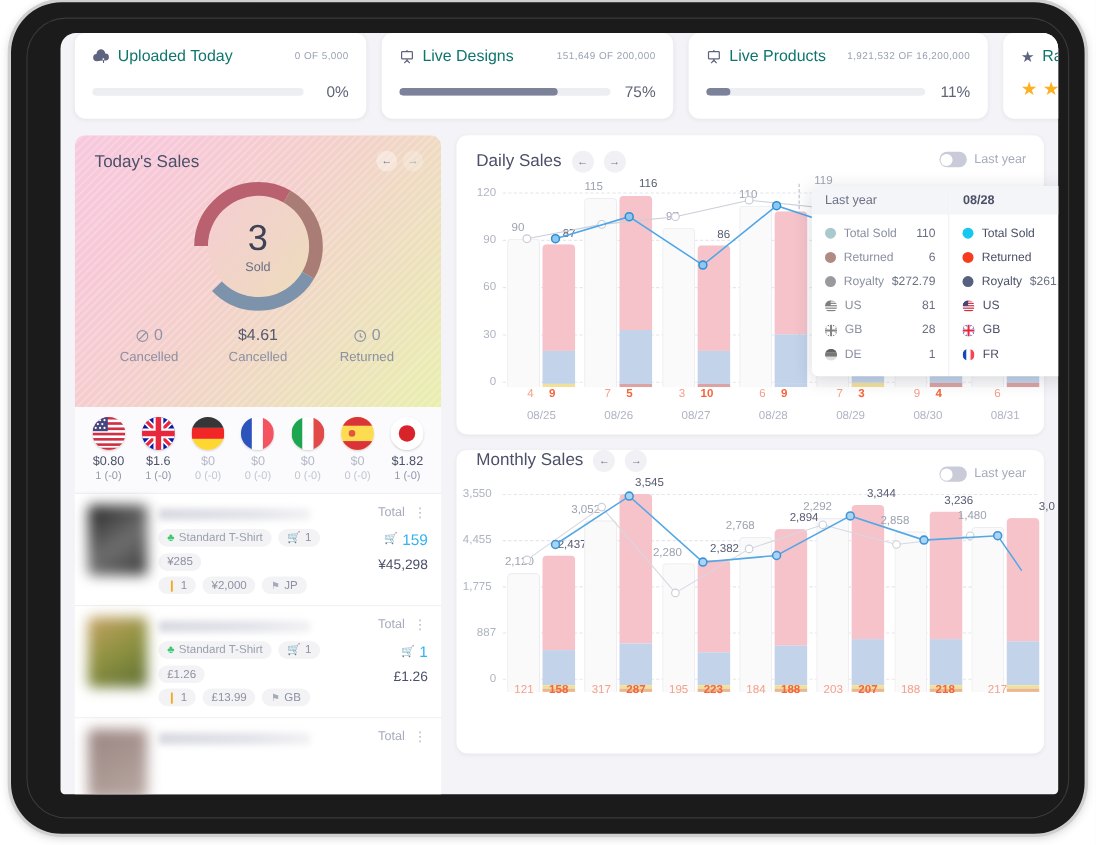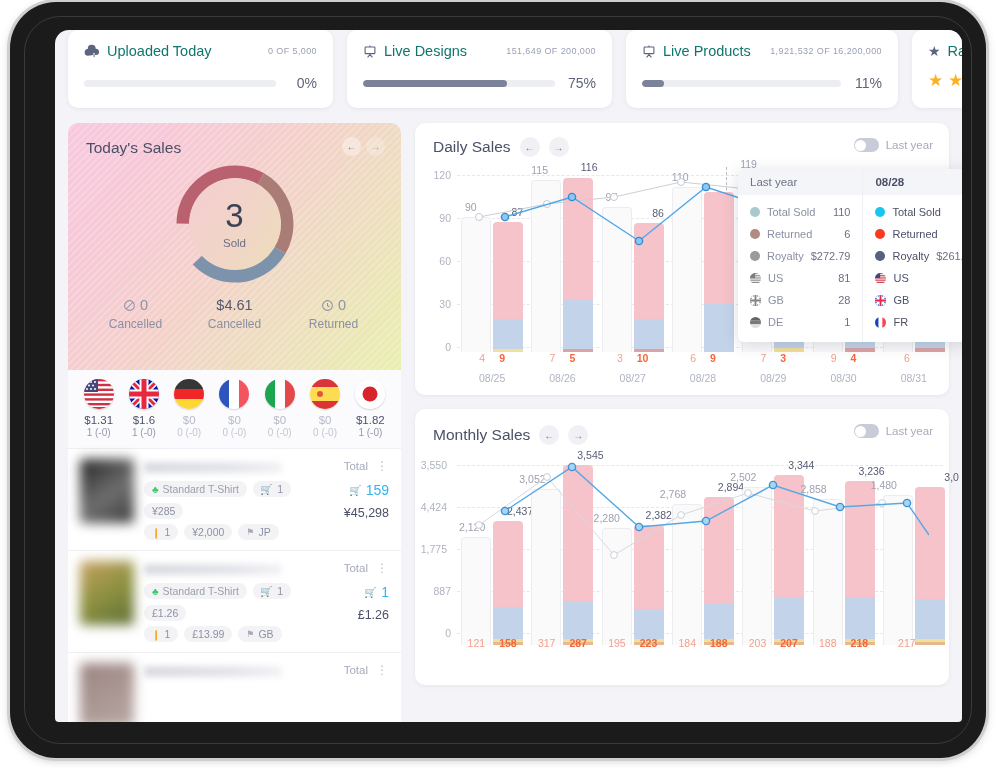--- a/index.html
+++ b/index.html
@@ -141,21 +141,21 @@
   .chip-ico-orange { color: #f5a623; font-size: 10px; }
   .chip-ico-flag { color: #a6abb9; font-size: 9px; }
   .sale-right { width: 78px; text-align: right; flex: 0 0 78px; }
   .total-head { font-size: 11.5px; color: #a7abba; display:flex; justify-content:flex-end; align-items:center; gap:8px;}
   .kebab { color: #b6bac7; font-size: 12px; letter-spacing: 1px;}
   .qty { font-size: 14px; color: #35b3ef; margin-top: 9px; display:flex; justify-content:flex-end; align-items:center; gap:4px;}
   .money { font-size: 12.5px; color: #4a5068; margin-top: 8px; }
   
   .chart-card { background: #fff; border-radius: 10px; box-shadow: 0 1px 4px rgba(60,64,90,.07); position: relative; }
   #daily-card { height: 272px; padding: 14px 0 0 0; margin-bottom: 14px; }
-  #monthly-card { height: 276px; padding: 16px 0 0 0; }
+  #monthly-card { height: 276px; padding: 0 0 0 0; }
   .chart-head { display: flex; align-items: center; gap: 9px; padding: 0 18px; }
   .chart-title { font-size: 15.5px; color: #4b5068; }
   .cbtn {
     width: 20px; height: 20px; border-radius: 50%; background: #f1f1f5;
     display: flex; align-items: center; justify-content: center;
     font-size: 10px; color: #717688;
   }
   .lastyear-toggle { position: absolute; right: 16px; top: 15px; display: flex; align-items: center; gap: 7px; }
   .switch { width: 25px; height: 14px; border-radius: 8px; background: #c9ccd8; position: relative; }
   .switch .knob { position: absolute; left: 1.5px; top: 1.5px; width: 11px; height: 11px; border-radius: 50%; background: #fff; }
@@ -368,21 +368,21 @@
                     <circle cx="7" cy="3" r="1"></circle>
                     <circle cx="11" cy="3" r="1"></circle>
                 <circle cx="5" cy="6.5" r="1"></circle>
                     <circle cx="9" cy="6.5" r="1"></circle>
                 <circle cx="3" cy="10" r="1"></circle>
                     <circle cx="7" cy="10" r="1"></circle>
                     <circle cx="11" cy="10" r="1"></circle>
                   </g>
               </svg>
             </div>
-            <div class="f-amt">$1.31</div>
+            <div class="f-amt">$0.80</div>
             <div class="f-sub">1 (-0)</div>
           </div>
 
           <div class="flag-cell">
             <div class="flag">
               <svg width="30" height="30" viewBox="0 0 30 30">
                 <rect width="30" height="30" fill="#0a17a7"></rect>
                 <path d="M0 0L30 30M30 0L0 30" stroke="#fff" stroke-width="6"></path>
                 <path d="M0 0L30 30M30 0L0 30" stroke="#e6273e" stroke-width="3"></path>
                 <path d="M15 0v30M0 15h30" stroke="#fff" stroke-width="9"></path>
@@ -845,21 +845,21 @@
             <span class="switch">
                 <span class="knob"></span>
               </span>
             <span class="ly-label">Last year</span>
           </div>
 
           <div class="plot" style="height:190px">
             <div class="gridline" style="top:10px"></div>
             <div class="ytick" style="top:4px;left:-4px">3,550</div>
             <div class="gridline" style="top:52px"></div>
-            <div class="ytick" style="top:46px;left:-4px">4,424</div>
+            <div class="ytick" style="top:46px;left:-4px">4,455</div>
             <div class="gridline" style="top:94px"></div>
             <div class="ytick" style="top:88px;left:-4px">1,775</div>
             <div class="gridline" style="top:136px"></div>
             <div class="ytick" style="top:130px;left:0">887</div>
             <div class="gridline" style="top:178px"></div>
             <div class="ytick" style="top:172px;left:0">0</div>
 
             <div class="bars" style="height:178px">
               <div class="group">
                 <div class="blabel" style="left:2px;bottom:112px">2,120</div>
@@ -899,21 +899,21 @@
                 <div class="blabel cur" style="right:-6px;bottom:152px">2,894</div>
                 <div class="bar-ly" style="height:141px"></div>
                 <div class="bar-cur" style="height:148px">
                   <div class="seg-pink" style="height:106px"></div>
                   <div class="seg-blue" style="height:36px"></div>
                   <div class="seg-yellow" style="height:3px"></div>
                   <div class="seg-orange" style="height:3px"></div>
                 </div>
               </div>
               <div class="group">
-                <div class="blabel" style="left:-8px;bottom:162px">2,502</div>
+                <div class="blabel" style="left:-8px;bottom:162px">2,292</div>
                 <div class="blabel cur" style="right:-6px;bottom:174px">3,344</div>
                 <div class="bar-ly" style="height:158px"></div>
                 <div class="bar-cur" style="height:170px">
                   <div class="seg-pink" style="height:122px"></div>
                   <div class="seg-blue" style="height:42px"></div>
                   <div class="seg-yellow" style="height:3px"></div>
                   <div class="seg-orange" style="height:3px"></div>
                 </div>
               </div>
               <div class="group">

